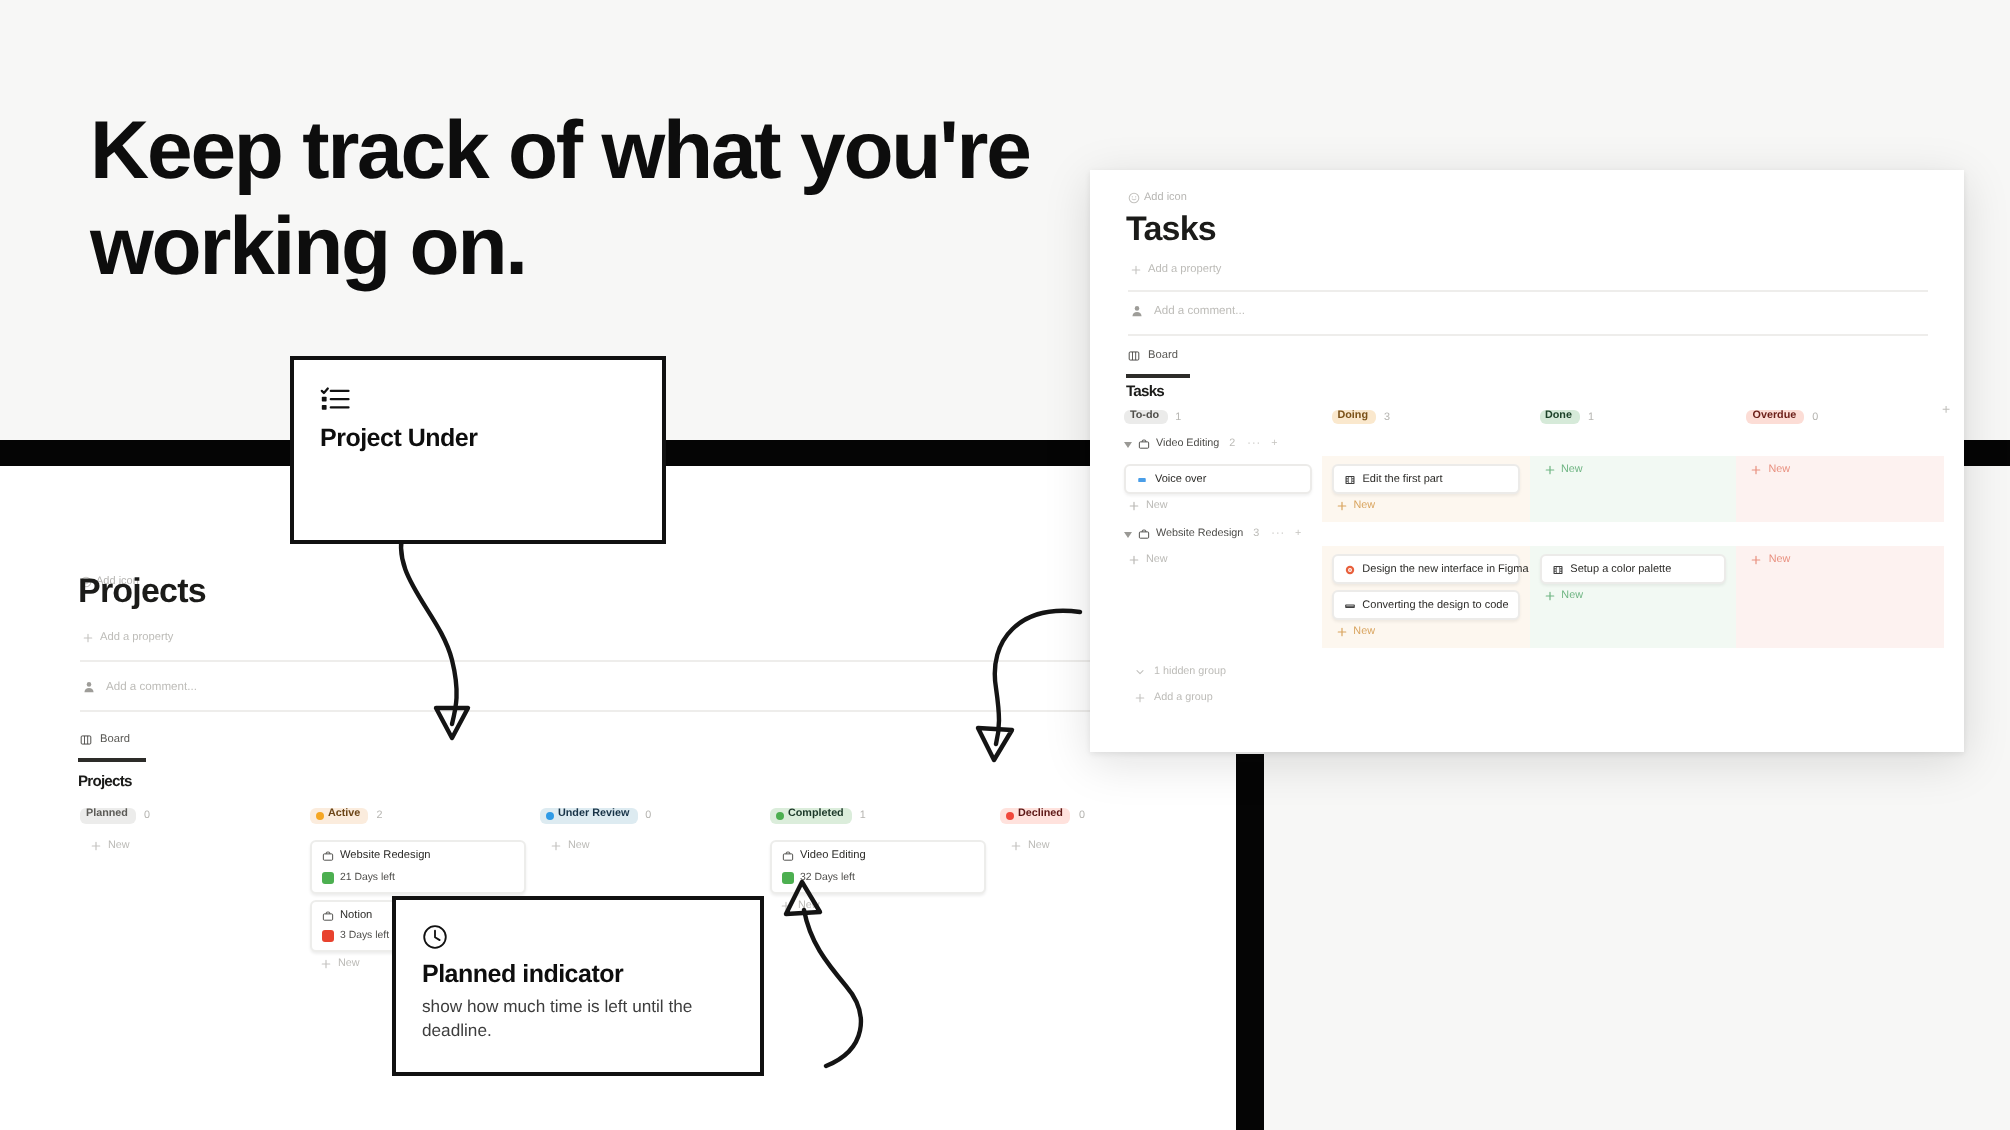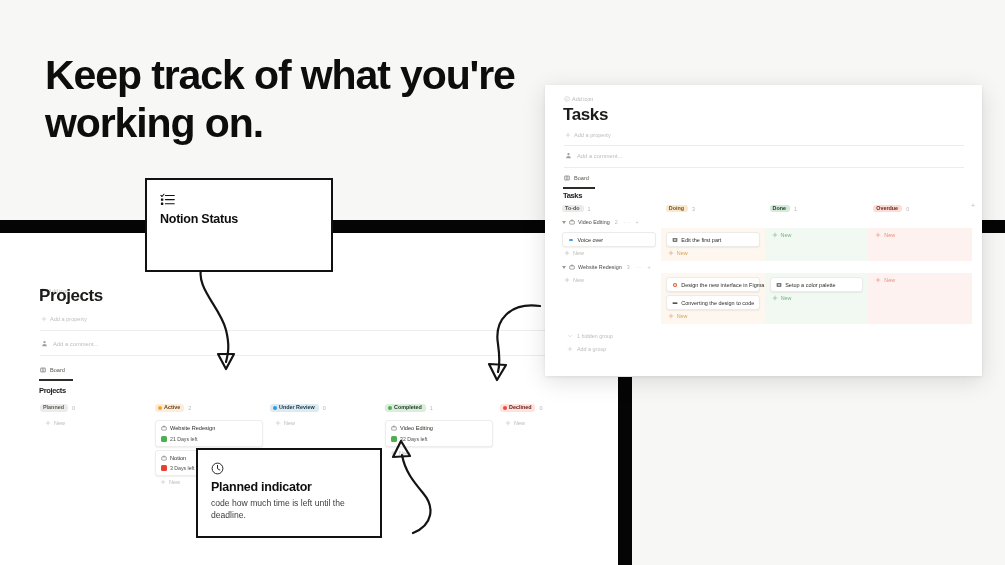--- a/index.html
+++ b/index.html
@@ -687,25 +687,25 @@
     <path d="M18 22 L26 6 L35 21 Z" fill="none" stroke="#141414" stroke-width="2.2" stroke-linejoin="round"></path>
   </svg>
 
   <div class="callout" id="callout-0" style="left:145px;top:178px;width:188px;height:94px;">
     <svg class="callout-icon" style="width:15px;height:15px;" viewBox="0 0 20 20">
       <path d="M1.2 4.6 L2.6 6 L5.2 3" fill="none" stroke="#111" stroke-width="1.5" stroke-linecap="round" stroke-linejoin="round"></path>
       <rect x="1.2" y="8.5" width="3.2" height="3.2" rx="0.5" fill="#111"></rect>
       <rect x="1.2" y="14" width="3.2" height="3.2" rx="0.5" fill="#111"></rect>
       <path d="M7.2 4.6 H19M7.2 10.1 H19M7.2 15.6 H19" stroke="#111" stroke-width="1.5" stroke-linecap="round"></path>
     </svg>
-    <div class="callout-title">Notion Status</div>
+    <div class="callout-title">Project Under</div>
   </div>
 
   <div class="callout" id="callout-1" style="left:196px;top:448px;width:186px;height:90px;">
     <svg class="callout-icon" style="width:13px;height:13px;" viewBox="0 0 20 20">
       <circle cx="10" cy="10" r="8.3" fill="none" stroke="#111" stroke-width="1.4"></circle>
       <path d="M10 5.2 V10.2 L13.6 12.4" fill="none" stroke="#111" stroke-width="1.4" stroke-linecap="round" stroke-linejoin="round"></path>
     </svg>
     <div class="callout-title">Planned indicator</div>
-    <div class="callout-body">code how much time is left until the deadline.</div>
+    <div class="callout-body">show how much time is left until the deadline.</div>
   </div>
 
 </div>
 
 </body></html>

